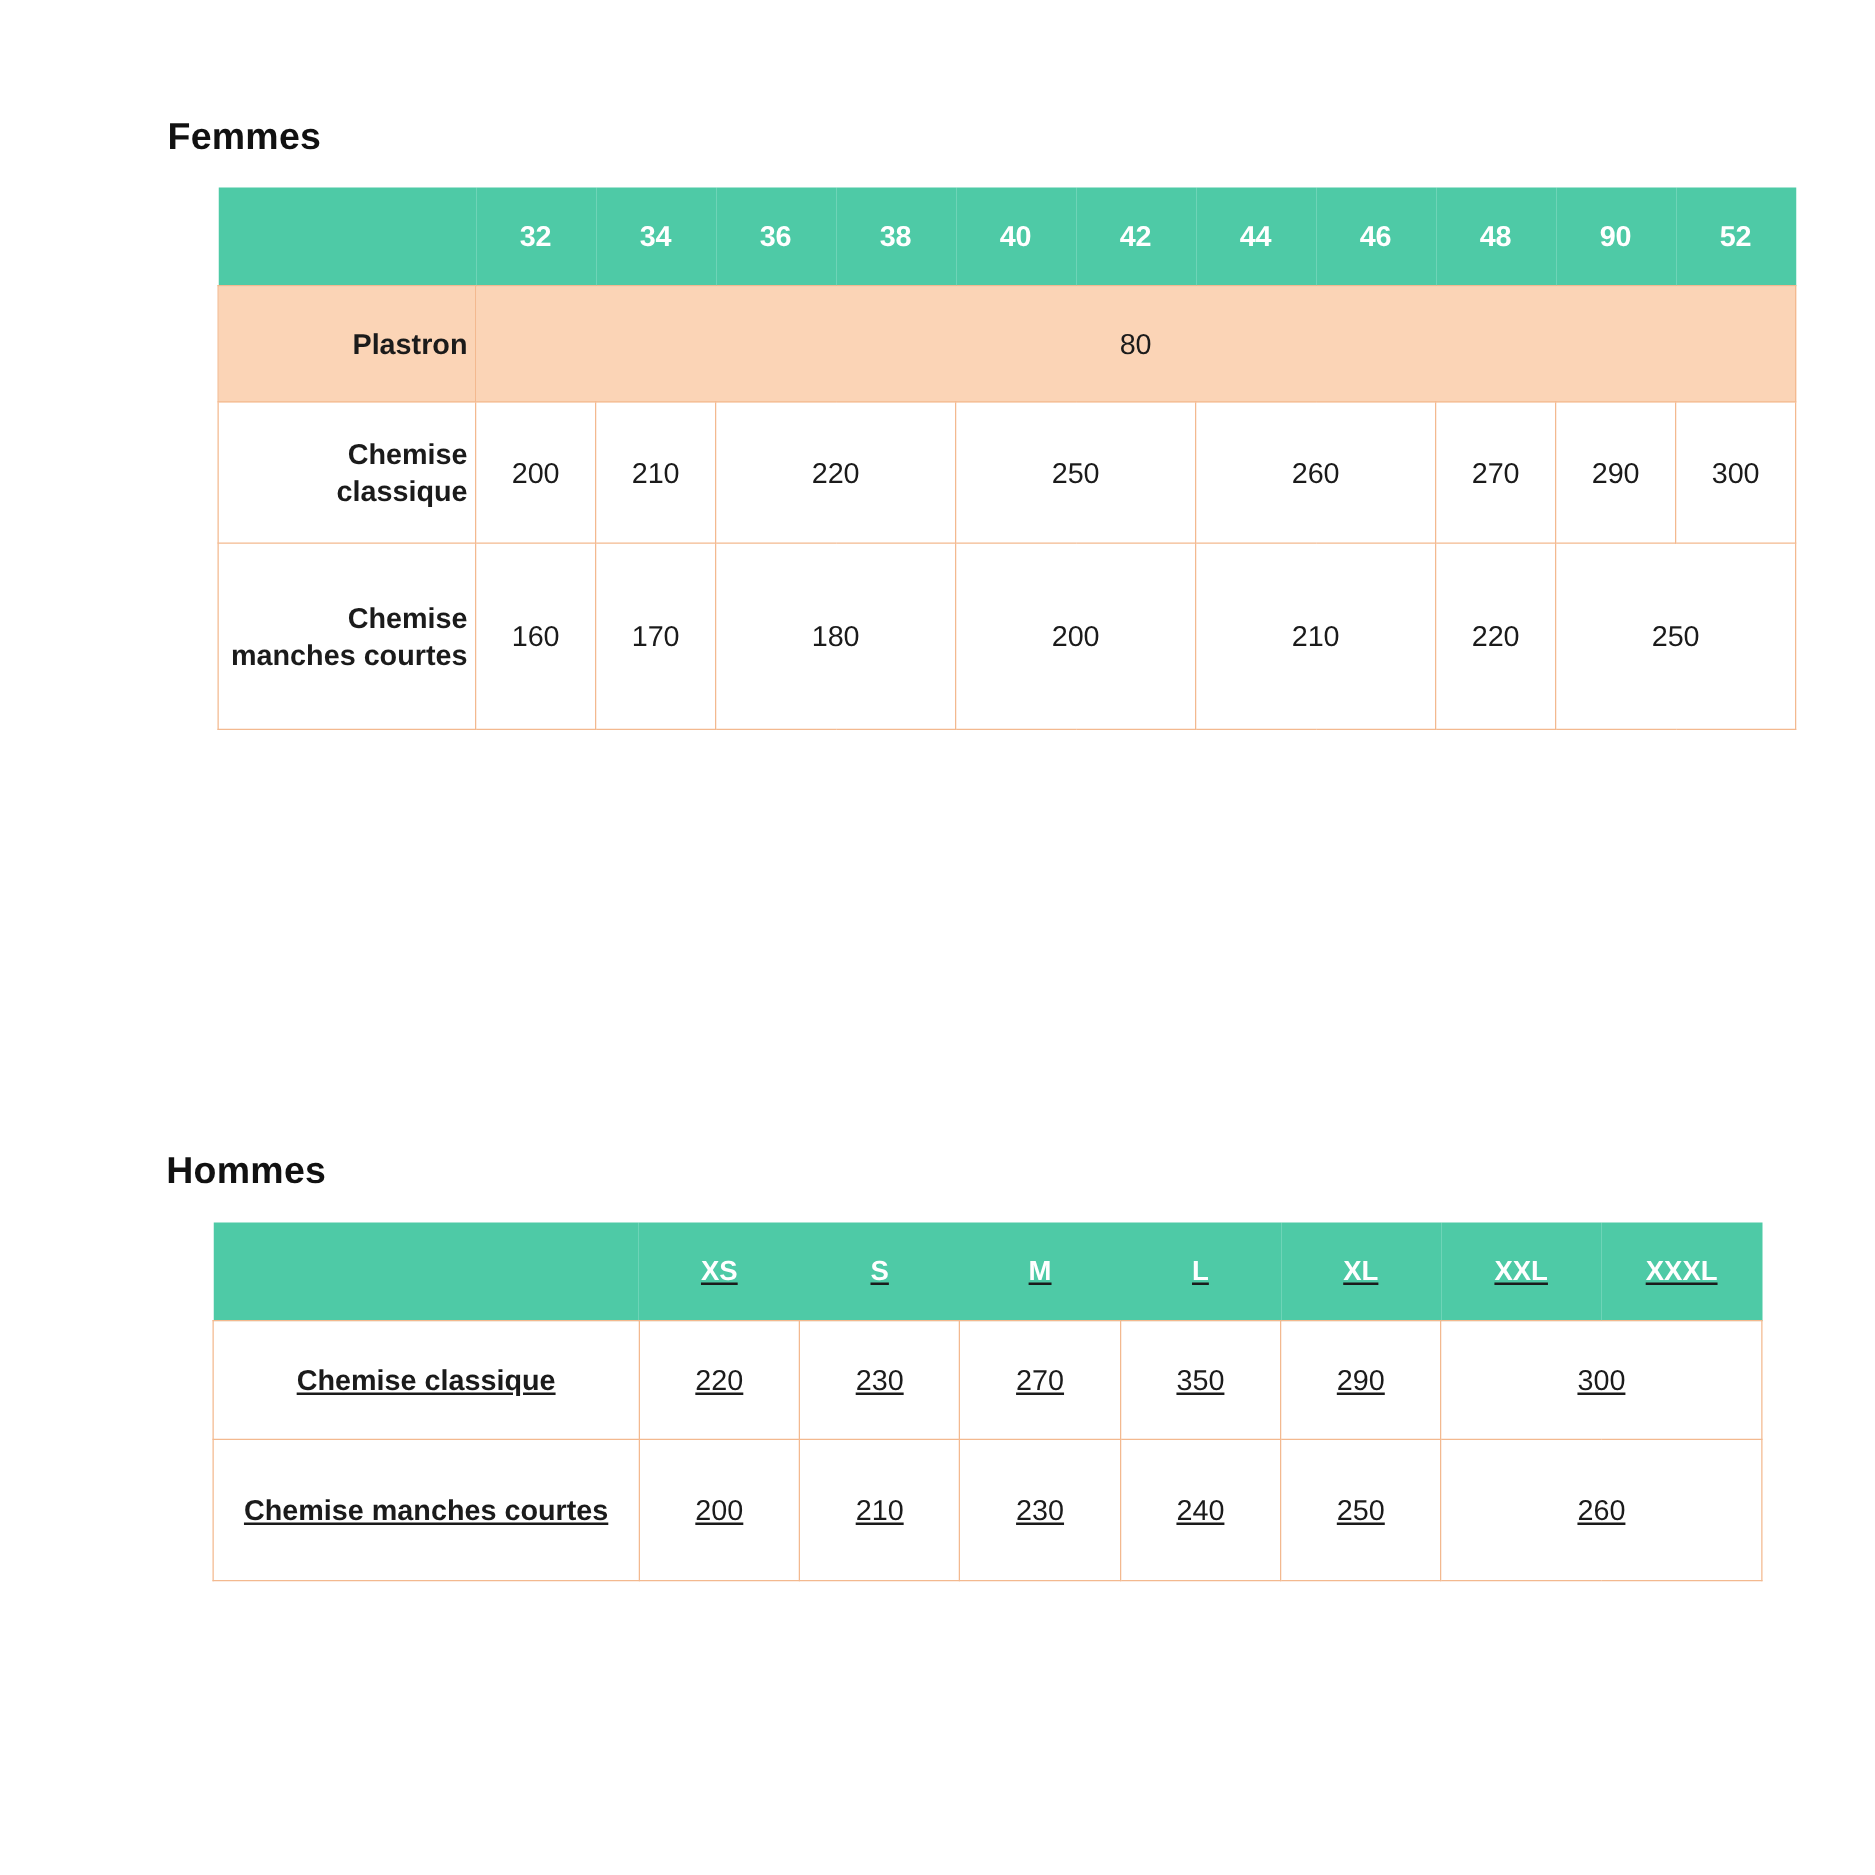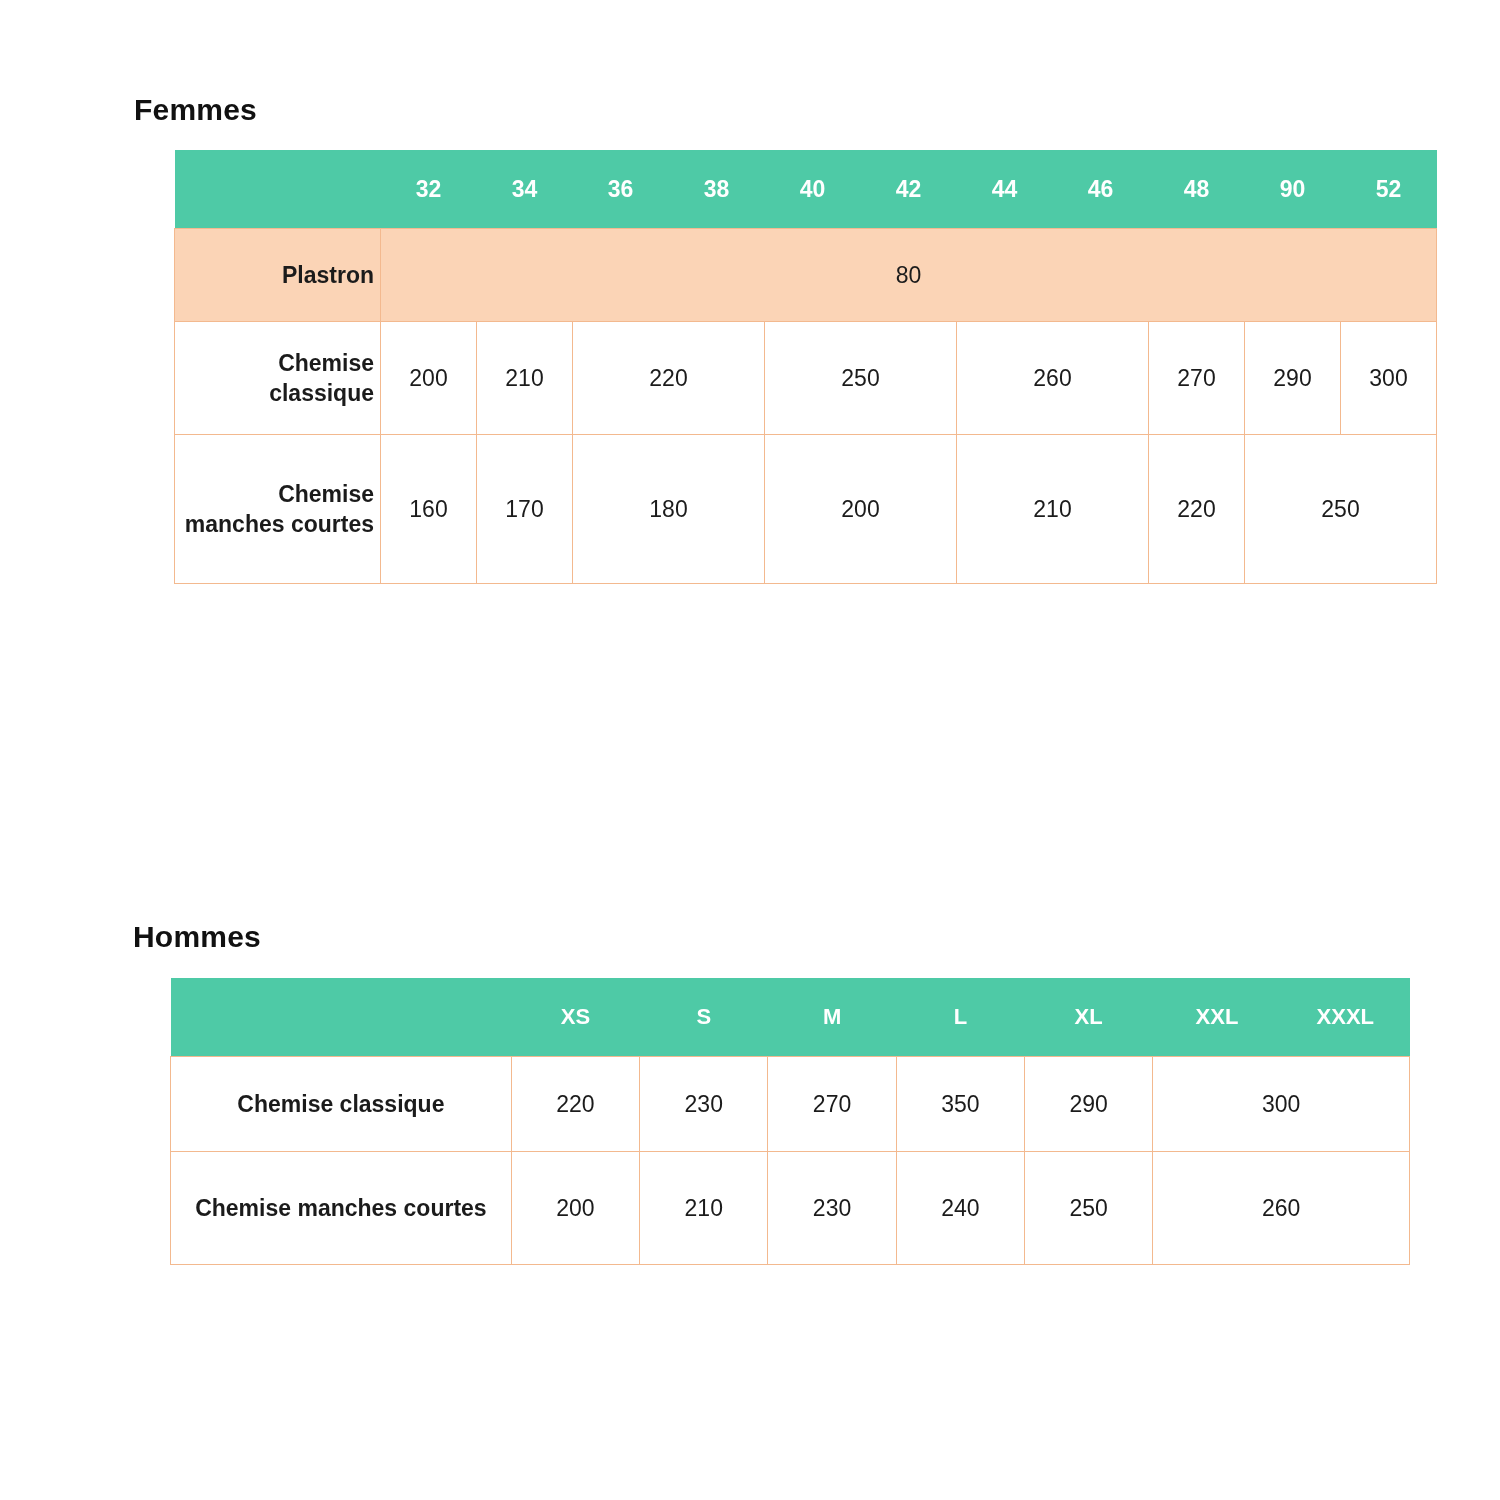--- a/index.html
+++ b/index.html
@@ -99,20 +99,21 @@
   }
   #femmes-table tr.opt1 th.row-label, #femmes-table tr.opt1 td { height: 100px; }
   #femmes-table tr.opt2 th.row-label, #femmes-table tr.opt2 td { height: 172px; }
 
   
   #hommes-table {
     position: absolute;
     left: 130px;
     top: 978px;
     width: 1240px;
+    text-decoration: underline;
   }
   #hommes-table col.label { width: 340px; }
   #hommes-table col.size  { width: 128px; }
 
   #hommes-table th.size-head {
     background: #4ecaa6;
     color: #ffffff;
     font-size: 22px;
     font-weight: bold;
     height: 76px;

